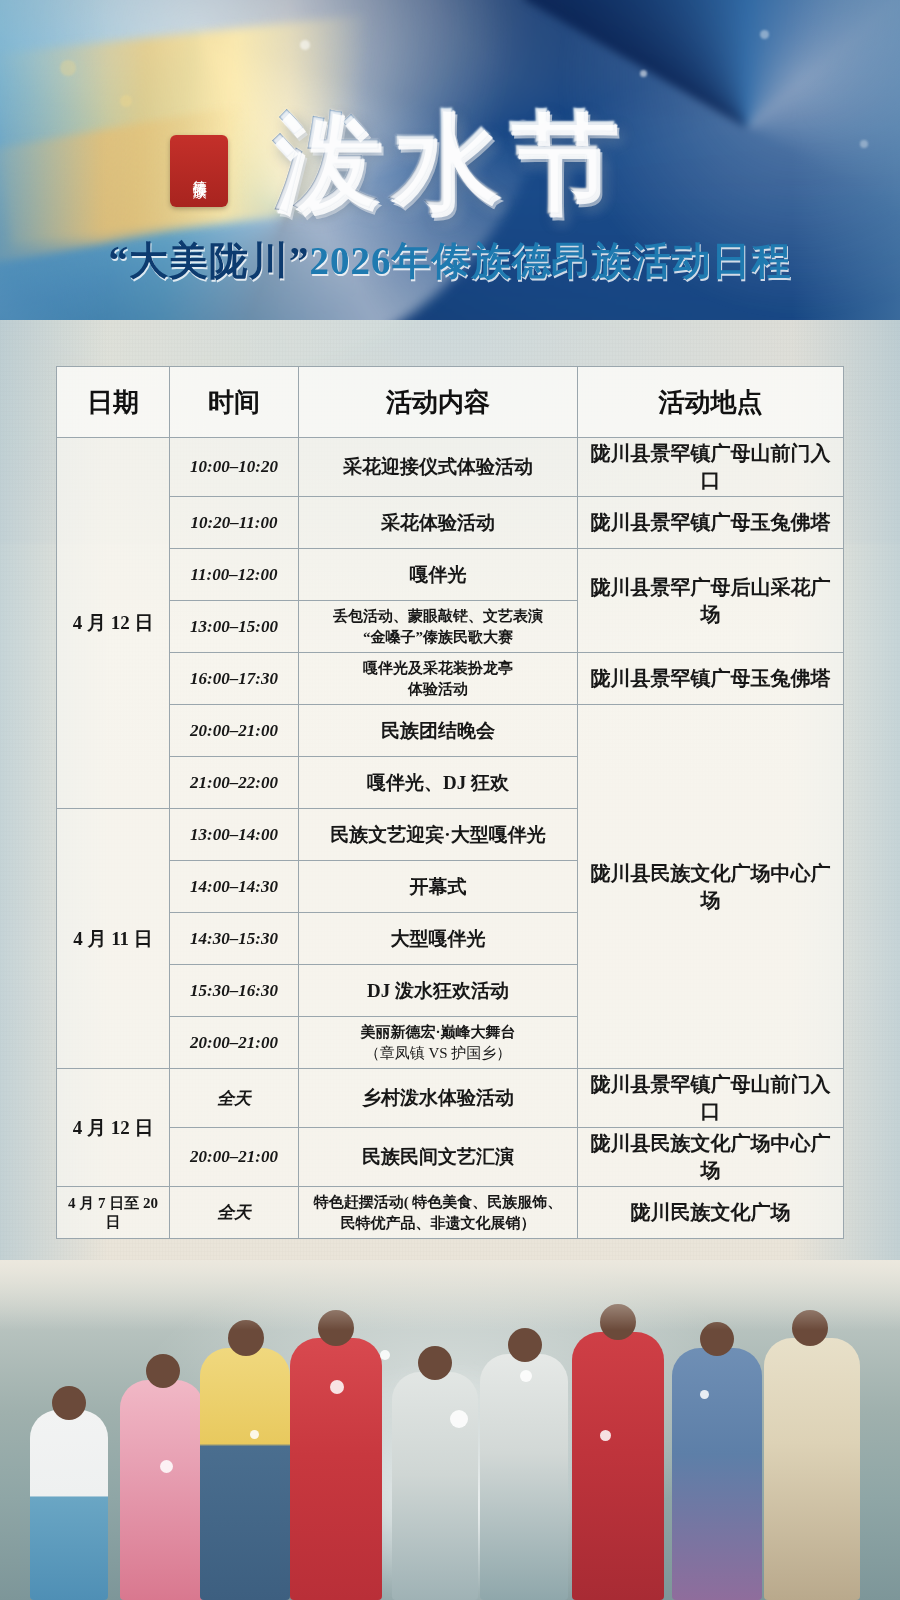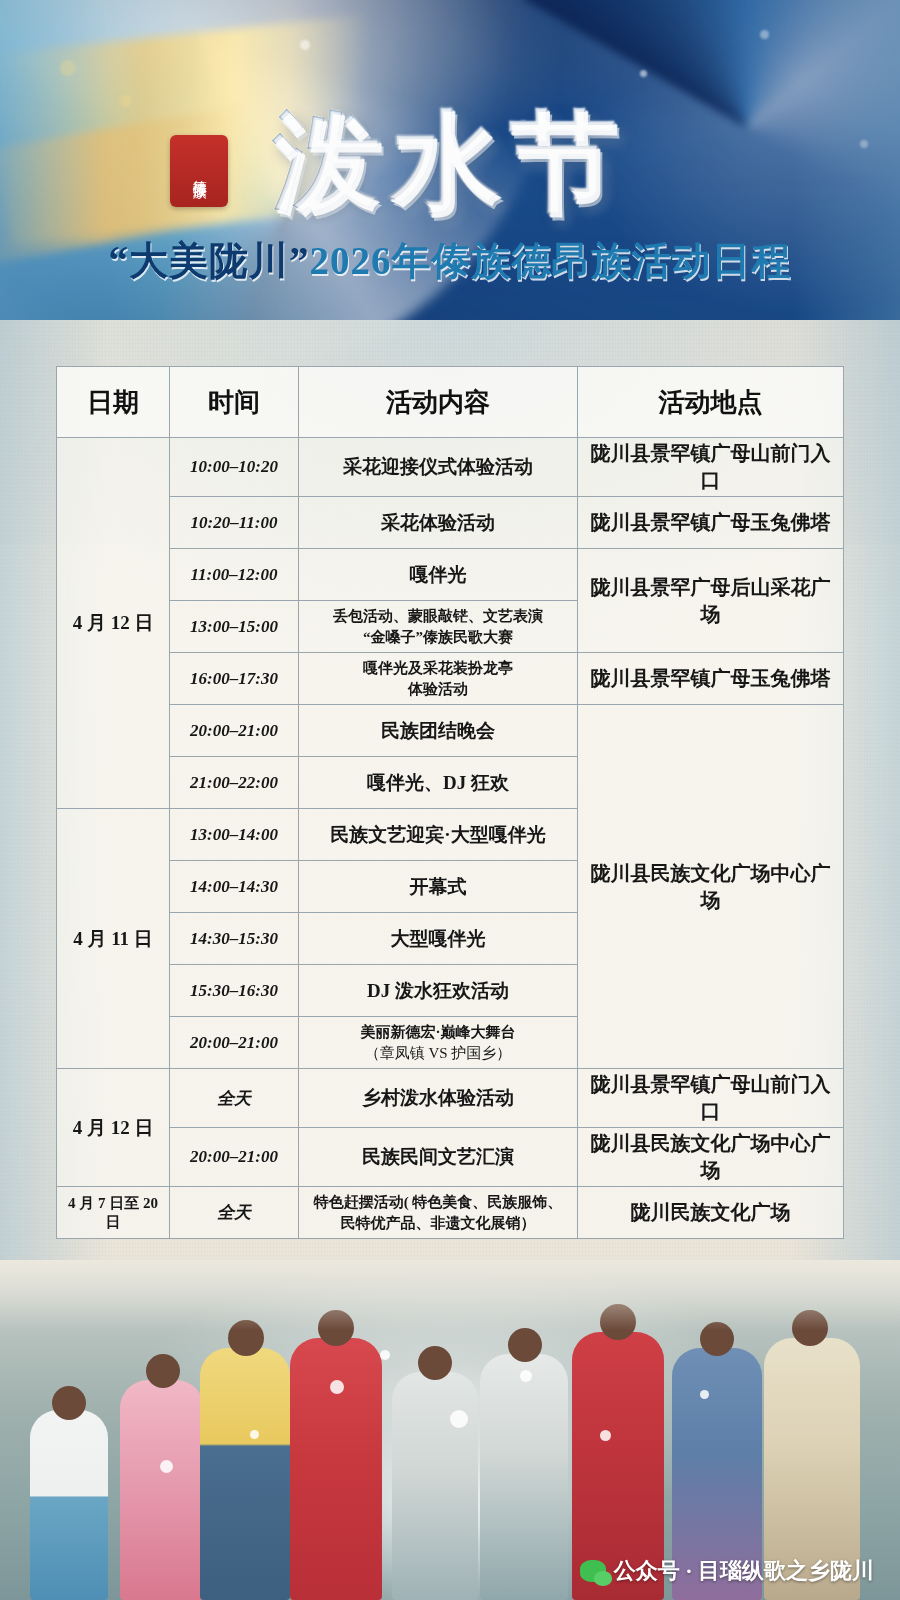--- a/index.html
+++ b/index.html
@@ -360,18 +360,14 @@
     <div class="drop" style="left:450px;top:150px;width:18px;height:18px;"></div>
     <div class="drop" style="left:520px;top:110px;width:12px;height:12px;"></div>
     <div class="drop" style="left:250px;top:170px;width:9px;height:9px;"></div>
     <div class="drop" style="left:600px;top:170px;width:11px;height:11px;"></div>
     <div class="drop" style="left:160px;top:200px;width:13px;height:13px;"></div>
     <div class="drop" style="left:700px;top:130px;width:9px;height:9px;"></div>
 
     <div class="photo-top-fade"></div>
   </div>
 
-  <div class="footer">
-    <span class="wechat"></span>
-    <span>公众号 · 目瑙纵歌之乡陇川</span>
-  </div>
 
 </div>
 
 </body></html>

